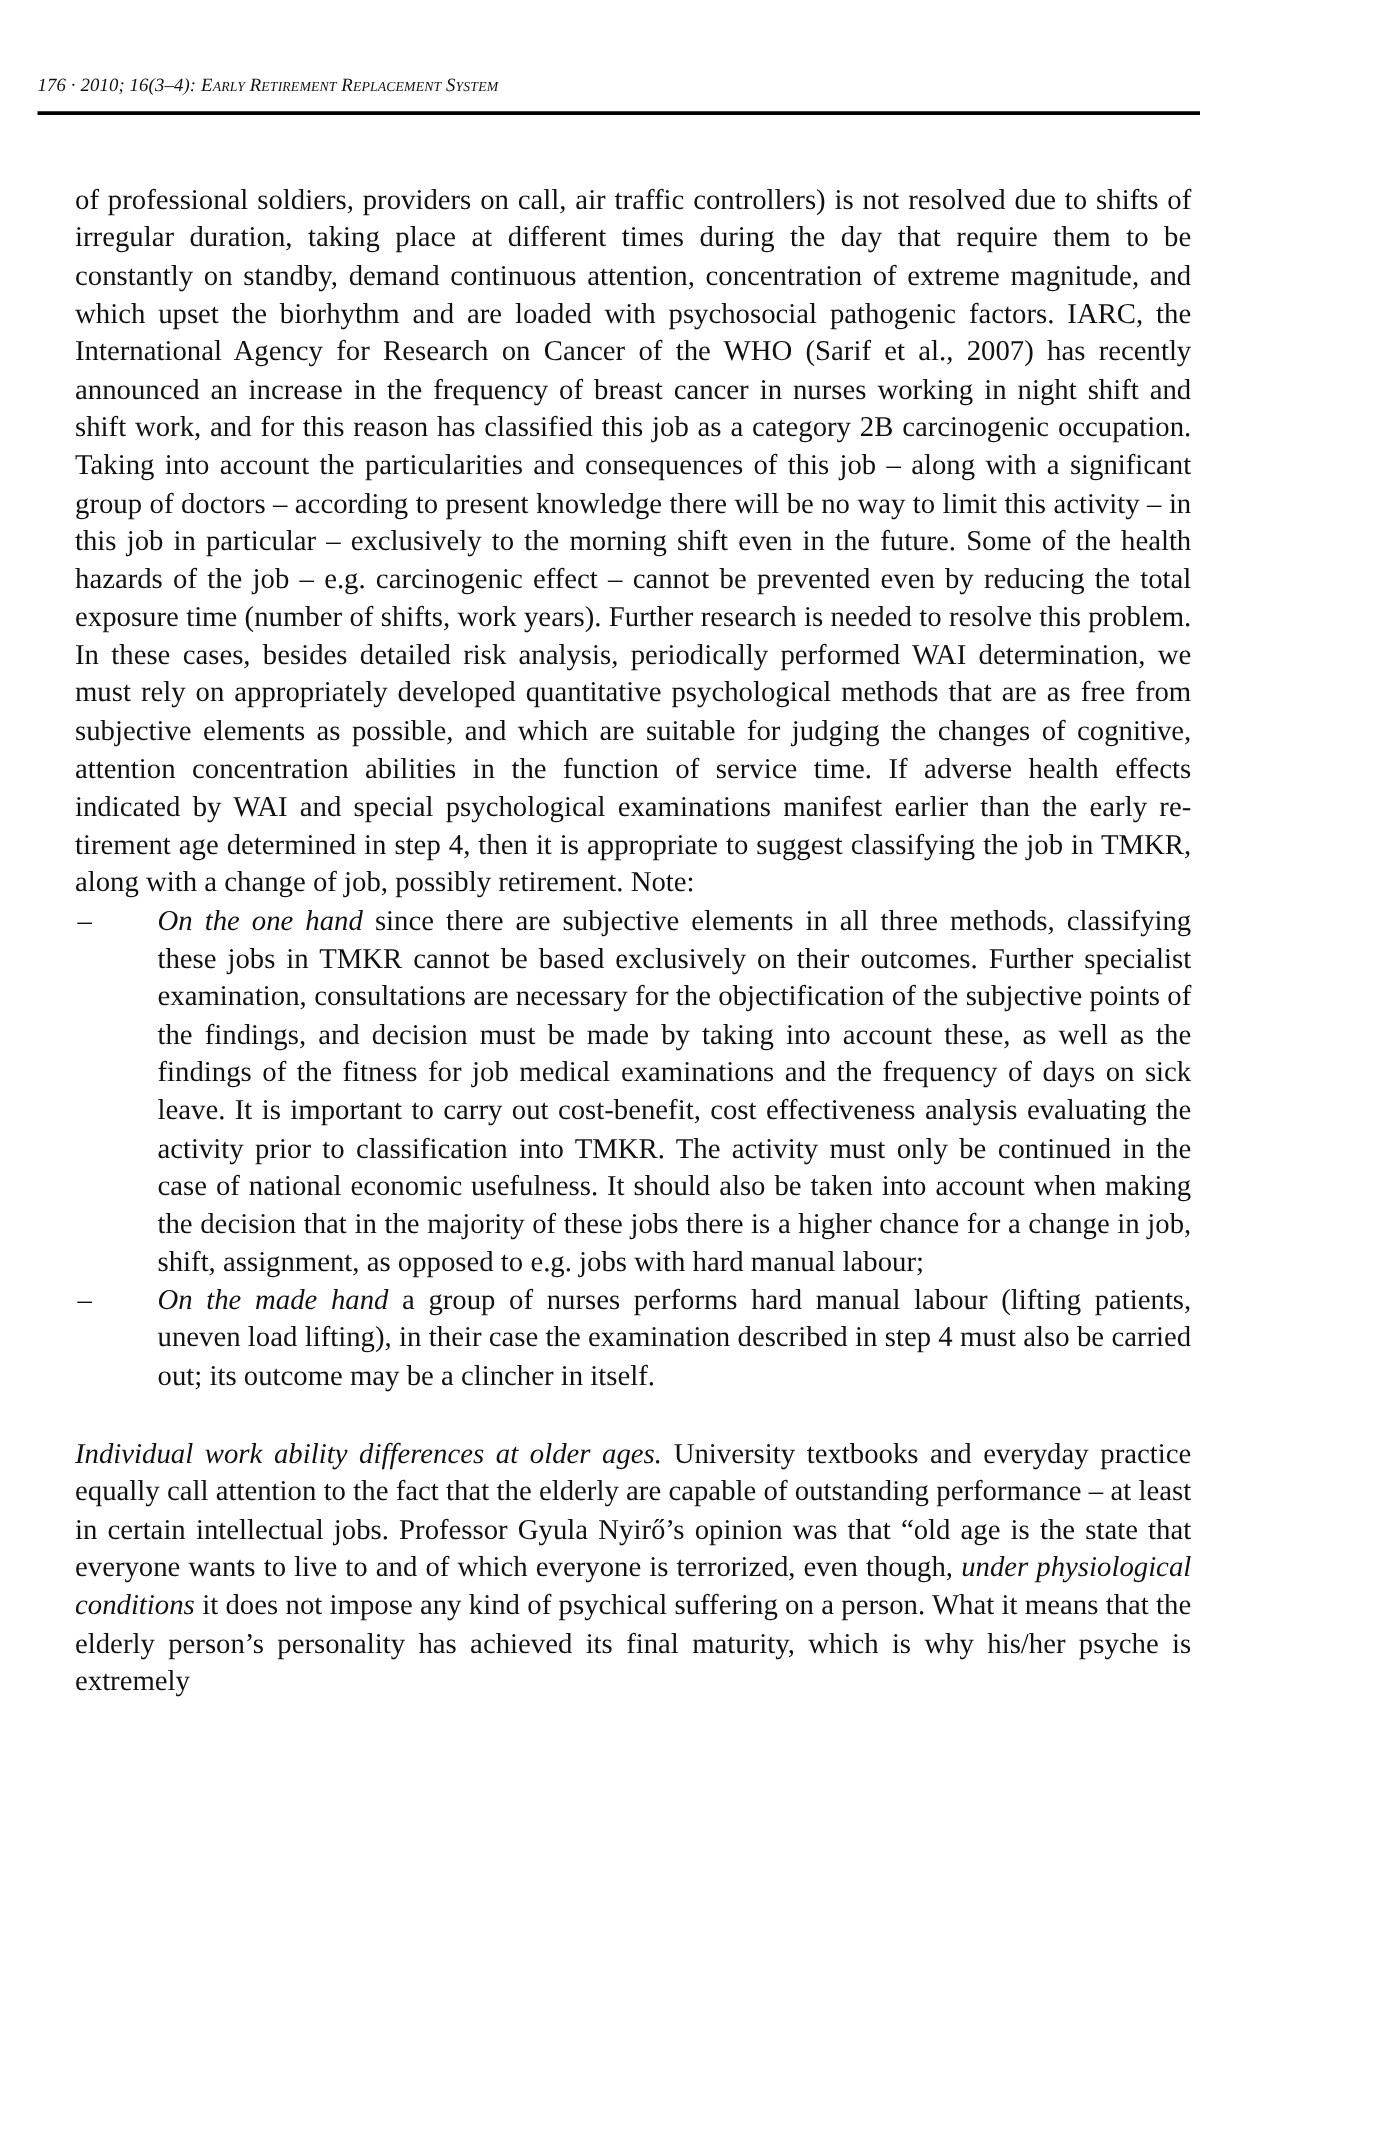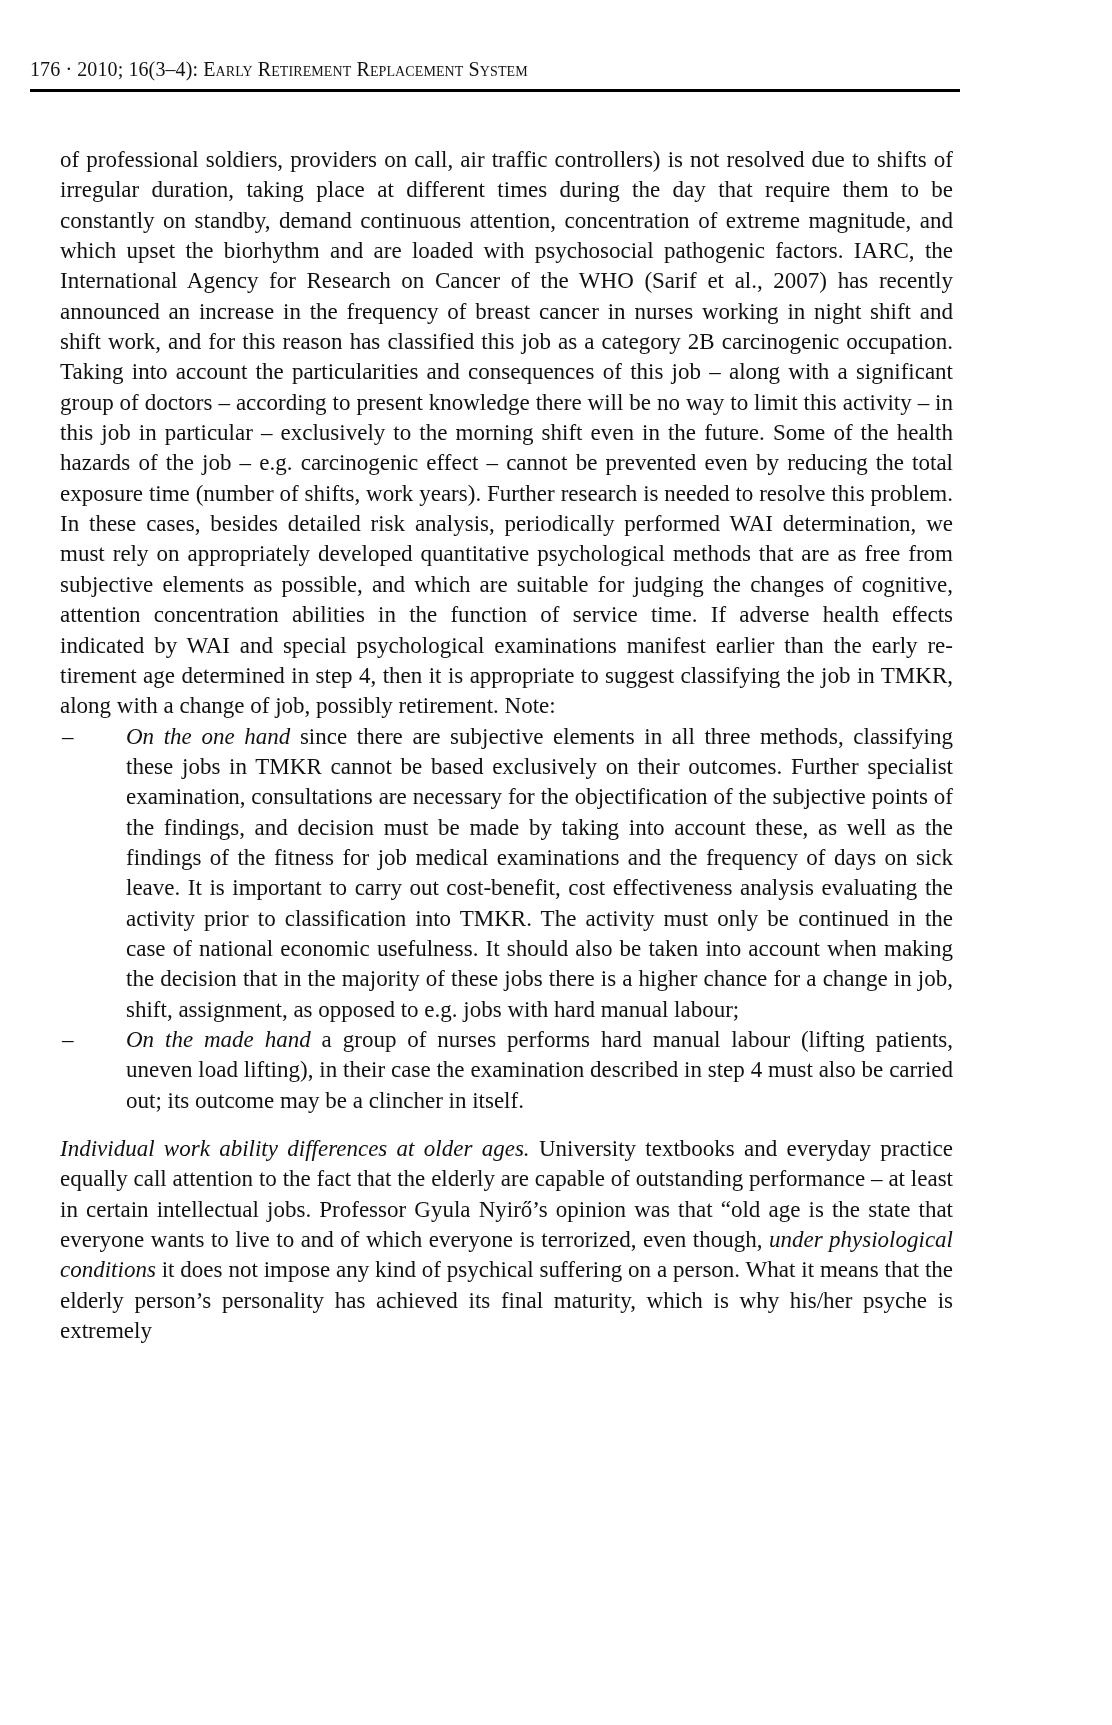--- a/index.html
+++ b/index.html
@@ -1,27 +1,27 @@
 <!DOCTYPE html>
 <html><head>
 <meta charset="utf-8">
 <style>
   html, body { margin: 0; padding: 0; background: #ffffff; }
   body { width: 1112px; height: 1725px; position: relative; overflow: hidden;
          font-family: "Liberation Serif", "DejaVu Serif", serif; color: #111; }
   .header { position: absolute; left: 30px; top: 58px; width: 930px; }
-  .header-text { font-size: 20px; letter-spacing: 0.1px; white-space: nowrap; line-height: 22px; }
+  .header-text { font-size: 15px; letter-spacing: 0.1px; white-space: nowrap; line-height: 22px; font-style: italic; }
   .header-text .sc { font-variant: small-caps; }
   .rule { position: absolute; left: 30px; top: 89px; width: 930px; height: 3px; background: #000; }
   .body { position: absolute; left: 60px; top: 145px; width: 893px; font-size: 23px; line-height: 30.35px; }
   .para { margin: 0; text-align: justify; hyphens: manual; }
   ul.dash { list-style: none; margin: 0; padding: 0; }
   ul.dash li { position: relative; padding-left: 66px; text-align: justify; }
   ul.dash li .dash-mark { position: absolute; left: 2px; top: 0; }
-  .para2 { margin-top: 18px; }
+  .para2 { margin-top: 32px; }
   i { font-style: italic; }
 </style>
 </head>
 <body>
 
 <div class="header">
   <div class="header-text">
     <span>176 · 2010; 16(3–4): </span><span class="sc">Early Retirement Replacement System</span>
   </div>
 </div>

